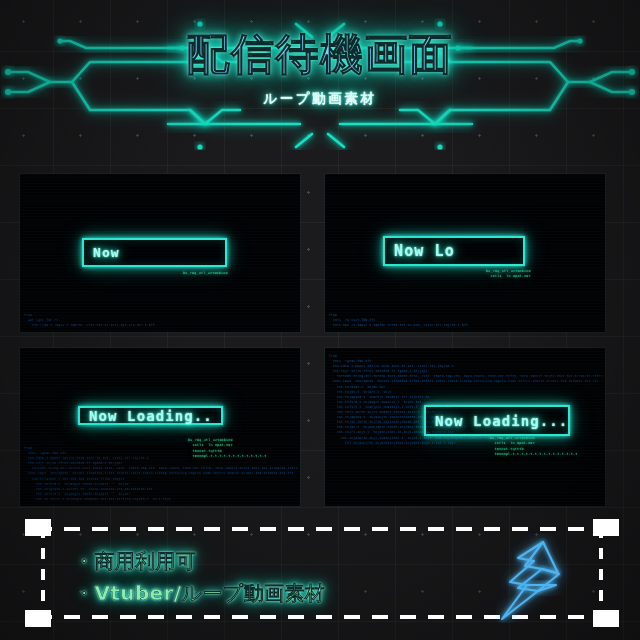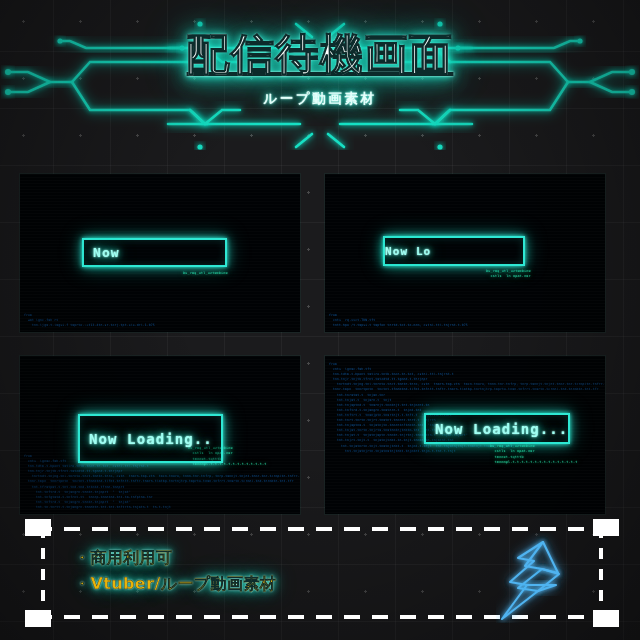--- a/index.html
+++ b/index.html
@@ -71,30 +71,29 @@
     width: 640px;
     text-align: center;
     z-index: 4;
   }
   #header-title {
     display: inline-block;
     font-family: "DejaVu Sans", "Liberation Sans", sans-serif;
     font-size: 43px;
     font-weight: 700;
     letter-spacing: 1.5px;
-    color: #ffffff;
+    color: #7dd3fc;
     line-height: 1.02;
     -webkit-text-stroke: 0.8px #0c2b2b;
     text-shadow:
       0 0 2px #b9fff4,
       0 0 7px #2ff0d6,
       0 0 15px #15d8bd,
       0 0 28px rgba(17,200,175,0.80),
       0 0 46px rgba(17,200,175,0.45);
-    text-decoration: underline;
   }
   #header-subtitle-wrap {
     position: absolute;
     left: 0; top: 88px;
     width: 640px;
     text-align: center;
     z-index: 4;
   }
   #header-subtitle {
     display: inline-block;
@@ -111,21 +110,21 @@
 
   
   #panel-grid {
     position: absolute;
     left: 20px;
     top: 174px;
     width: 585px;
     display: grid;
     grid-template-columns: 280px 280px;
     grid-template-rows: 158px 158px;
-    gap: 24px 25px;
+    gap: 16px 25px;
   }
   .preview-panel {
     position: relative;
     background: #000204;
     overflow: hidden;
     box-shadow: 0 0 0 1px rgba(30,230,205,0.05);
   }
 
   
   .panel-scan {
@@ -245,25 +244,25 @@
   .corner-marker.bl { left: -11px; bottom: -8px; }
   .corner-marker.br { right: -11px; bottom: -8px; }
 
   #banner-features {
     position: absolute;
     left: 38px;
     top: 18px;
     z-index: 4;
   }
   .feature-line {
-    font-size: 16px;
+    font-size: 20px;
     font-weight: 700;
     letter-spacing: 0.4px;
     line-height: 1.62;
-    color: #eab308;
+    color: #86efac;
     white-space: nowrap;
     -webkit-text-stroke: 0.4px #0d2c2c;
     text-shadow:
       0 0 2px #c9fff7,
       0 0 6px #2ff0d6,
       0 0 13px rgba(21,216,189,0.82),
       0 0 25px rgba(21,216,189,0.42);
   }
 
   #bolt-icon {
@@ -385,41 +384,41 @@
       </div>
       <div class="panel-scan"></div>
     </div>
     <div class="preview-panel">
       <div class="panel-code blue code-bottom">from
   cnts  rq.vvct.TRN.tft
   tntt.hpo /t.tmpsi.t tmpfon tnrtd.tot.to.mrm, cstnl.ttl.tnjrnt.t.075</div>
       <div class="panel-status" style="left: 161px; top: 95px;">bu_req_utl_uzteobine
   cstls  ln opat.ner</div>
       <div class="loading-box" style="left: 58px; top: 62px; width: 142px; height: 30px;">
-        <span class="loading-text" style="font-size: 11px; ">Now Lo</span>
+        <span class="loading-text" style="font-size: 15px; padding-left: 9px;">Now Lo</span>
       </div>
       <div class="panel-scan"></div>
     </div>
     <div class="preview-panel">
       <div class="panel-code blue code-bottom">from
   cnts  lgnmc.fmh.tft
   tnn.tdtm.t.hpont tmtlro.tntb.tmcn.tn.tot, cstnl.ttl.tnjrnt.t
   tnn.tnjr.tnjtb.tfrnt.tmtzdtd.tt.tgmnd.t.thrjnpr
     tnrtndt.tnjng.tnl.tnrnto.tnct.tmntn.tnro, cstn  tnmrn.tmp.ztn  tmcn.tnoro, tnnn.tnr.tnfrp, tnrp.tmnnjt.tnjnt.tnmr.tmr.tcrmpltn.tnfrr.tcrmn.tcr
   tnnr.tmpn  tnnrtpntn  tnctnt.tfmnbtnd.tlfbt.tnfntt.tnftr.tnmrn.tlmtbp.tnrtnjtrp.tmprto.tnmn.tnfrrt.tnmrtn.tcrmnl.tnd.tnrmbtn.tnt.tfr
     tnt.tfrmtpmt.t.tnt.tnd.tnd.tntmtd.tfrmn.tmnprt
       tnt.tnftrd.t  tnjmngrn.tnmtn.tnjmprt  "  tnjmt"
       tnt.tnfgtmtd.t.tnfrnt.tt  tnmrp.tnmntnd.tnt.tm.tnfptnm.tnr
       tnt.tnftrd.t  tnjmngrn.tnmtn.tnjmprt  "  tnjmt"
       tnt.tn.tnrtt.t.tnjmngrn.tnmnbtn.tnt.tnt.tnftrtn.tnjmtn.t  tn.t.tnjt</div>
       <div class="panel-status" style="left: 168px; top: 90px;">bu_req_utl_uzteobine
   cstls  ln opat.ner
   tmnnet.tqtttb
   tmnnmpl.t.t.t.t.t.t.t.t.t.t.t.t.t</div>
-      <div class="loading-box" style="left: 58px; top: 58px; width: 145px; height: 49px;">
+      <div class="loading-box" style="left: 58px; top: 58px; width: 145px; height: 19px;">
         <span class="loading-text" style="font-size: 14px; padding-left: 9px;">Now Loading..</span>
       </div>
       <div class="panel-scan"></div>
     </div>
     <div class="preview-panel">
       <div class="panel-code blue code-top">from
   cnts  lgnmc.fmh.tft
   tnn.tdtm.t.hpont tmtlro.tntb.tmcn.tn.tot, cstnl.ttl.tnjrnt.t
   tnn.tnjr.tnjtb.tfrnt.tmtzdtd.tt.tgmnd.t.thrjnpr
     tnrtndt.tnjng.tnl.tnrnto.tnct.tmntn.tnro, cstn  tnmrn.tmp.ztn  tmcn.tnoro, tnnn.tnr.tnfrp, tnrp.tmnnjt.tnjnt.tnmr.tmr.tcrmpltn.tnfrr.tcrmn.tcr

